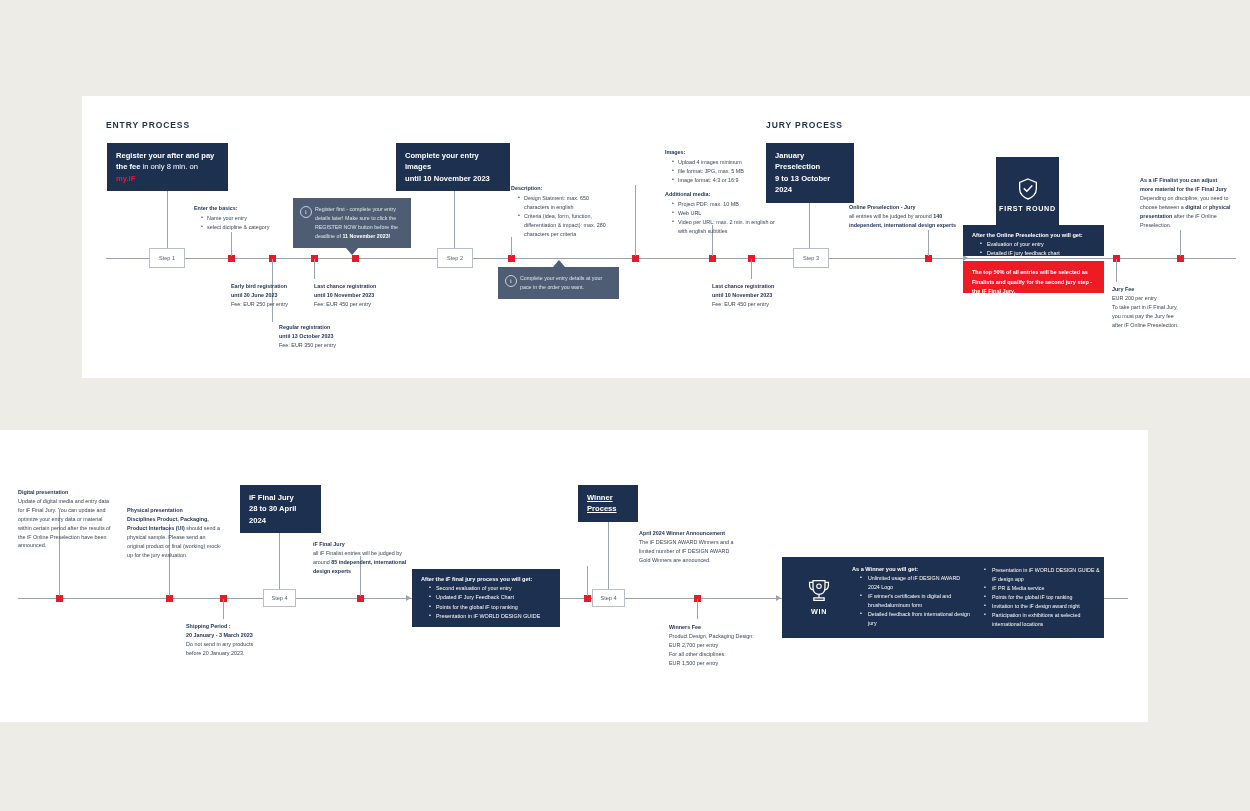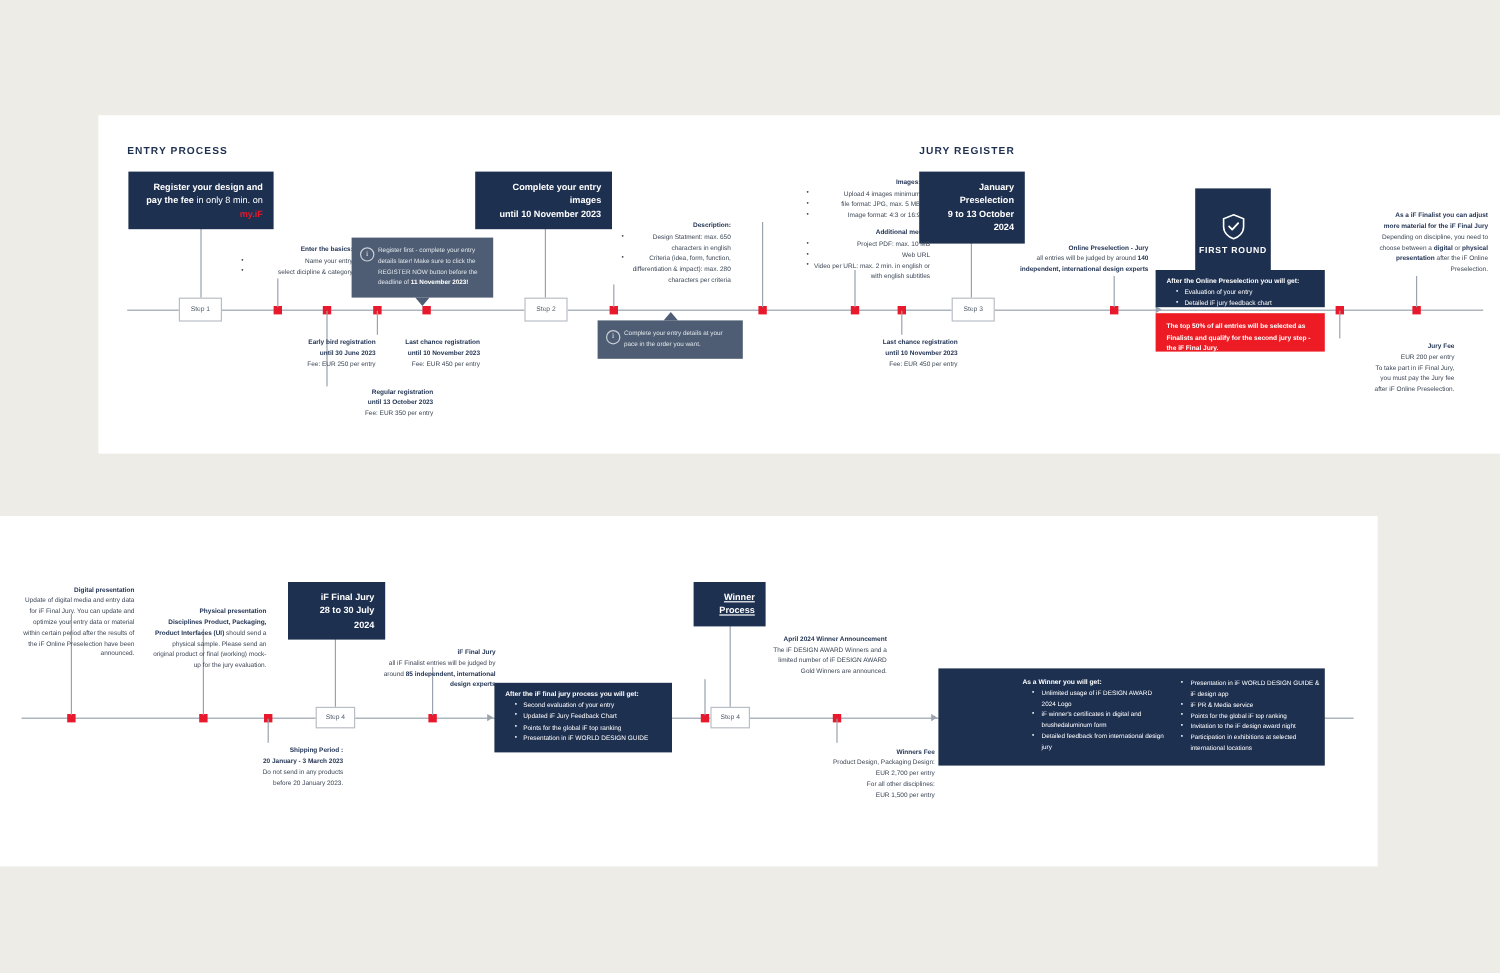--- a/index.html
+++ b/index.html
@@ -8,21 +8,21 @@
     background:#eeece6;
     font-family:"Liberation Sans", sans-serif;
     color:#1e3050;
     overflow:hidden;
     position:relative;
   }
   .panel{position:absolute;background:#ffffff;}
   #panel-top{left:82px;top:96px;width:1168px;height:282px;}
   #panel-bottom{left:0px;top:430px;width:1148px;height:292px;}
 
-  .abs{position:absolute;text-align:right;}
+  .abs{position:absolute;}
 
   
   .section-title{
     font-size:8.5px;font-weight:bold;letter-spacing:.9px;color:#1e3050;
     white-space:nowrap;
   }
 
   
   .navybox{
     background:#1e3050;color:#fff;
@@ -104,21 +104,21 @@
   .winbox ul{margin:0;padding:0;list-style:none;}
   .winbox ul li{position:relative;padding-left:8px;font-size:5.3px;line-height:1.7;}
   .winbox ul li:before{content:"•";position:absolute;left:0;top:-1px;}
 </style>
 </head>
 <body>
 
 <div class="panel" id="panel-top"></div>
 
 <div class="abs section-title" style="left:106px;top:120px;">ENTRY PROCESS</div>
-<div class="abs section-title" style="left:766px;top:120px;">JURY REGISTER</div>
+<div class="abs section-title" style="left:766px;top:120px;">JURY PROCESS</div>
 
 <div class="axis" style="left:106px;top:258px;width:1130px;"></div>
 
 <div class="vline" style="left:167px;top:173px;height:85px;"></div>
 <div class="vline" style="left:454px;top:172px;height:86px;"></div>
 <div class="vline" style="left:809px;top:174px;height:84px;"></div>
 
 <div class="stepbox" style="left:149px;top:248px;width:36px;height:20px;">Step 1</div>
 <div class="stepbox" style="left:437px;top:248px;width:36px;height:20px;">Step 2</div>
 <div class="stepbox" style="left:793px;top:248px;width:36px;height:20px;">Step 3</div>
@@ -141,21 +141,21 @@
 <div class="vline" style="left:511px;top:237px;height:19px;"></div>
 <div class="vline" style="left:635px;top:185px;height:71px;"></div>
 <div class="vline" style="left:712px;top:225px;height:31px;"></div>
 <div class="vline" style="left:751px;top:259px;height:20px;"></div>
 <div class="vline" style="left:928px;top:230px;height:26px;"></div>
 <div class="vline" style="left:1116px;top:259px;height:23px;"></div>
 <div class="vline" style="left:1180px;top:230px;height:26px;"></div>
 <div class="arrowhead" style="left:963px;top:255px;"></div>
 
 <div class="navybox abs" style="left:107px;top:143px;width:121px;">
-  <span>Register your design and pay the fee</span><span class="reg"> in only 8 min. on</span>
+  <span>Register your after and pay the fee</span><span class="reg"> in only 8 min. on</span>
   <span class="lnk">my.iF</span>
 </div>
 
 <div class="navybox abs" style="left:396px;top:143px;width:114px;">
   <div>Complete your entry images</div>
   <div>until 10 November 2023</div>
 </div>
 
 <div class="navybox abs" style="left:766px;top:143px;width:88px;">
   <div>January Preselection</div>
@@ -306,21 +306,21 @@
 
 <div class="abs txt" style="left:186px;top:622px;width:100px;">
   <span class="h">Shipping Period :</span>
   <span class="h">20 January -  3 March 2023</span>
   <span>Do not send in any products</span><br>
   <span>before 20 January 2023.</span>
 </div>
 
 <div class="navybox abs" style="left:240px;top:485px;width:81px;">
   <div>iF Final Jury</div>
-  <div>28 to 30 July 2024</div>
+  <div>28 to 30 April 2024</div>
 </div>
 
 <div class="abs txt" style="left:313px;top:540px;width:100px;">
   <span class="h">iF Final Jury</span>
   <span>all iF Finalist entries will be judged by around </span><span class="b">85 independent, international design experts</span>
 </div>
 
 <div class="resbox navy" style="left:412px;top:569px;width:148px;height:58px;">
   <span class="hd">After the iF final jury process you will get:</span>
   <ul>
@@ -342,20 +342,31 @@
 
 <div class="abs txt" style="left:669px;top:623px;width:110px;">
   <span class="h">Winners Fee</span>
   <span>Product Design, Packaging Design:</span><br>
   <span>EUR 2,700 per entry</span><br>
   <span>For all other disciplines:</span><br>
   <span>EUR 1,500 per entry</span>
 </div>
 
 <div class="winbox" style="left:782px;top:557px;width:322px;height:81px;">
+  <div class="badge" style="left:0;top:0;width:74px;height:81px;position:absolute;background:transparent;">
+    <svg width="26" height="24" viewBox="0 0 30 28">
+      <path d="M8 2 H22 V10 C22 15 19 18 15 18 C11 18 8 15 8 10 Z" fill="none" stroke="#fff" stroke-width="1.5"></path>
+      <path d="M8 4 H4 V7 C4 10.5 6 12.5 8.5 12.8" fill="none" stroke="#fff" stroke-width="1.5"></path>
+      <path d="M22 4 H26 V7 C26 10.5 24 12.5 21.5 12.8" fill="none" stroke="#fff" stroke-width="1.5"></path>
+      <path d="M15 18 V22" stroke="#fff" stroke-width="1.5"></path>
+      <path d="M9 25 H21 V22 H9 Z" fill="none" stroke="#fff" stroke-width="1.5"></path>
+      <circle cx="15" cy="8.5" r="2.6" fill="none" stroke="#fff" stroke-width="1.3"></circle>
+    </svg>
+    <div class="lbl">WIN</div>
+  </div>
   <div style="position:absolute;left:70px;top:9px;width:120px;">
     <span class="hd">As a Winner you will get:</span>
     <ul style="padding-left:8px;">
       <li>Unlimited usage of iF DESIGN AWARD 2024 Logo</li>
       <li>iF winner's certificates in digital and brushedaluminum form</li>
       <li>Detailed feedback from international design jury</li>
     </ul>
   </div>
   <div style="position:absolute;left:202px;top:9px;width:116px;">
     <ul>

